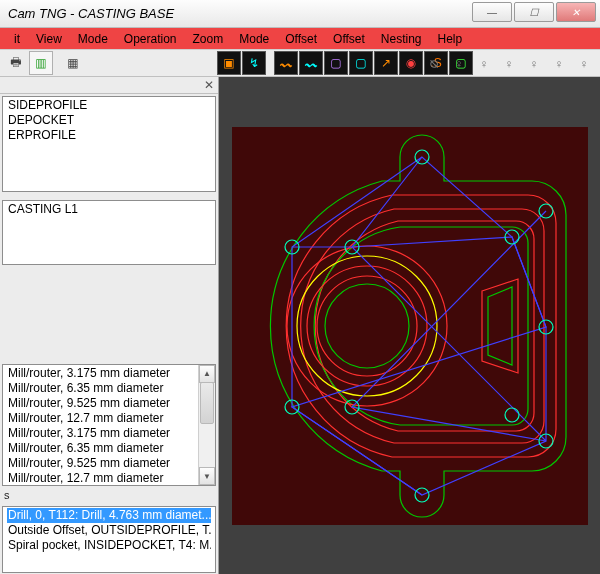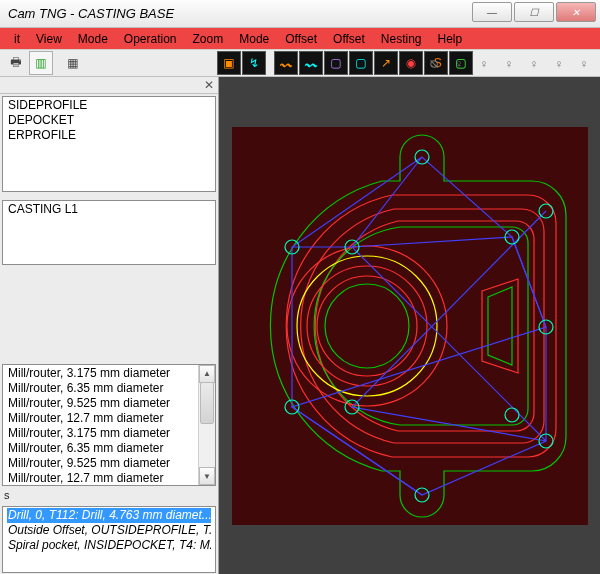--- a/index.html
+++ b/index.html
@@ -183,21 +183,20 @@
     height:14px;
     padding:1px 4px;
     font-size:11px;
     color:#222;
     background:#ececec;
   }
   
   #ops-list {
     height: 68px;
     padding:0;
-    font-style:italic;
   }
   #ops-list .inner { padding:1px 4px; }
 
   
   .canvas-wrap {
     flex: 1;
     background: #404040;
     position: relative;
     display: flex;
     align-items: center;

